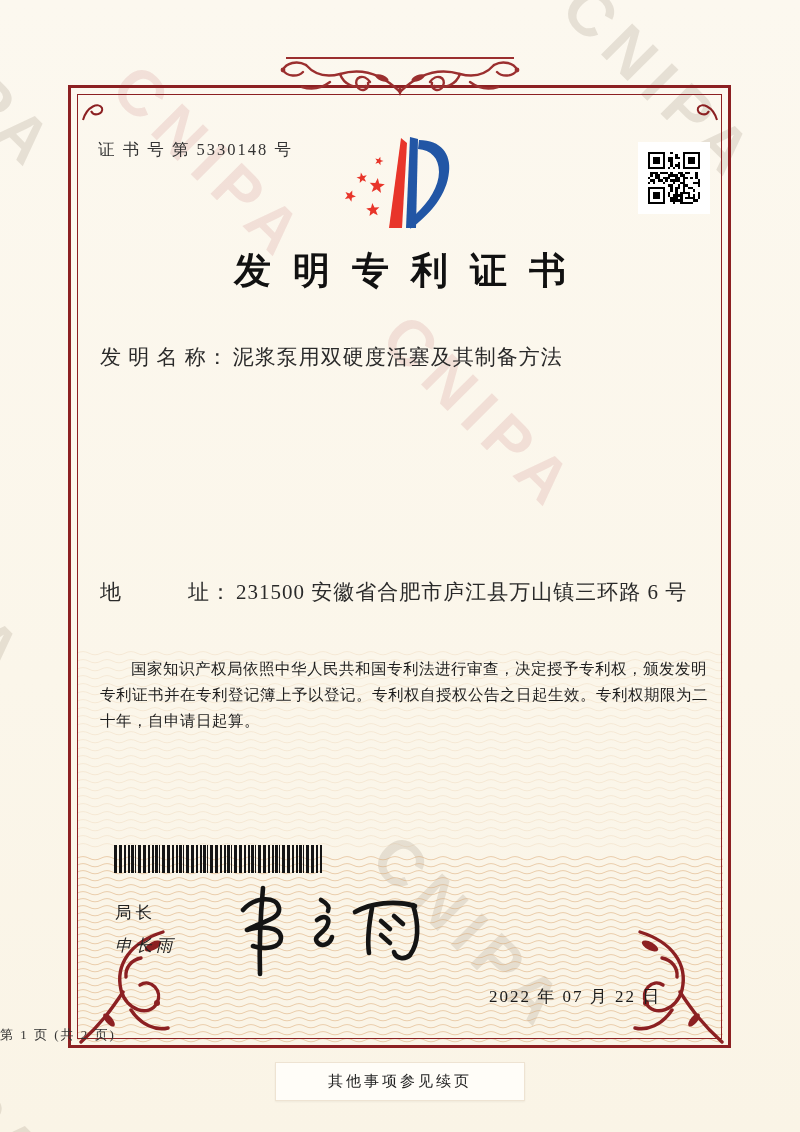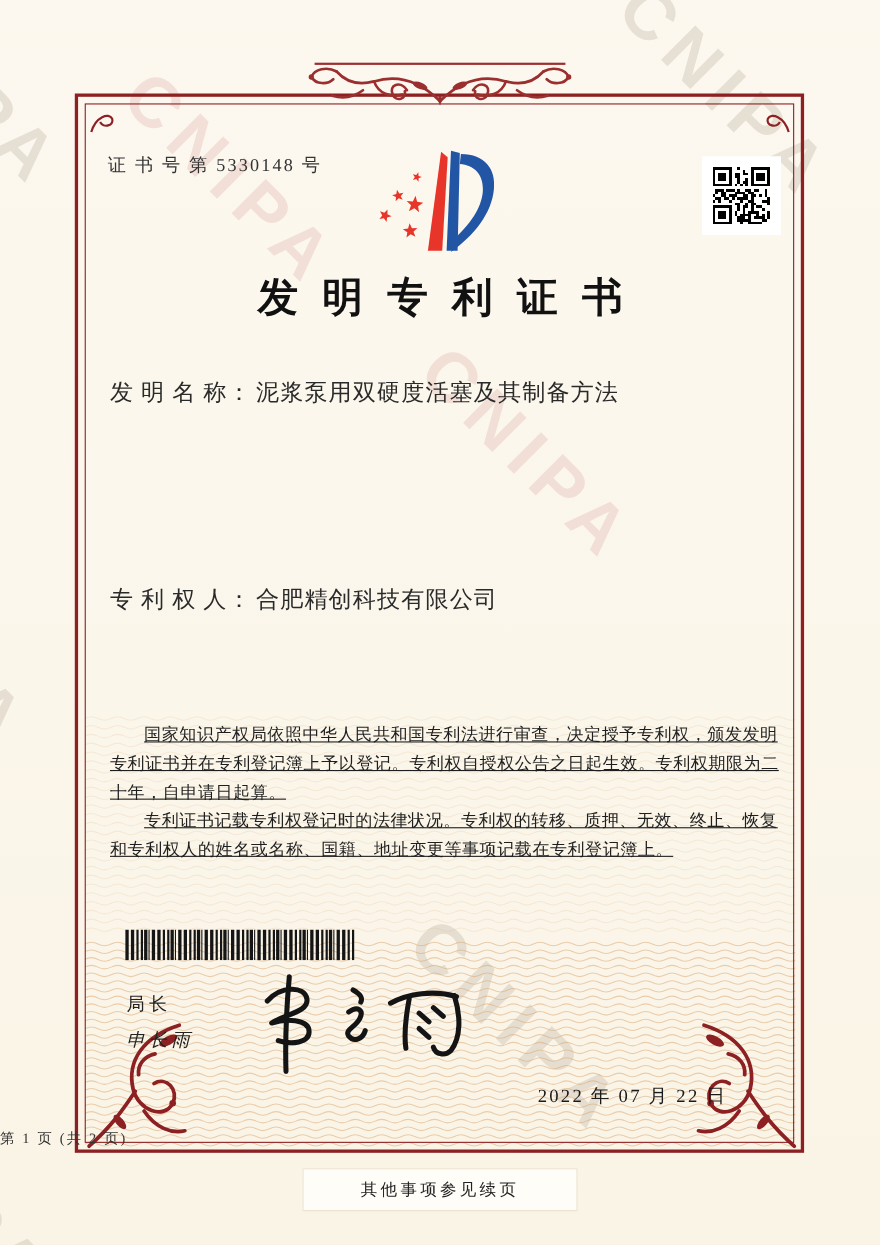--- a/index.html
+++ b/index.html
@@ -44,21 +44,21 @@
   .content{position:absolute;z-index:4;left:0;top:0;width:800px;height:1132px;}
   .abs{position:absolute;}
   .cert-no{left:98px;top:139px;font-size:16.5px;letter-spacing:2px;color:#333;}
   .title{left:0;top:246px;width:800px;text-align:center;font-size:37px;font-weight:bold;
          letter-spacing:22px;text-indent:22px;color:#111;}
   .field-row{left:100px;width:620px;font-size:21px;color:#2a2a2a;}
   .flabel{display:inline-block;min-width:104px;letter-spacing:1px;}
   .fvalue{margin-left:4px;letter-spacing:1px;}
   .pair2{position:absolute;left:315px;top:0;}
   .paras{left:100px;top:656px;width:612px;font-size:15.5px;line-height:26px;color:#1e1e1e;}
-  .paras p{margin:0;text-indent:2em;letter-spacing:.5px;text-decoration:underline;}
+  .paras p{margin:0;text-indent:2em;letter-spacing:.5px;}
   #barcode-wrap{left:112px;top:845px;}
   .director-title{left:115px;top:902px;font-size:16.5px;letter-spacing:4px;color:#222;}
   .director-name{left:115px;top:935px;font-size:16.5px;letter-spacing:4px;color:#222;font-style:italic;}
   #signature{left:225px;top:880px;}
   .issue-date{left:460px;top:985px;width:230px;text-align:center;font-size:17px;letter-spacing:2px;color:#1a1a1a;}
   .page-info{left:0;top:1026px;width:800px;text-align:left;font-size:13px;letter-spacing:2px;color:#333;}
   .footer-note{left:0;top:1062px;width:800px;text-align:center;}
   .footer-note span{display:inline-block;background:#fffdf8;border:1px solid #eee3d2;
       box-shadow:0 1px 2px rgba(0,0,0,0.05);padding:9px 52px;font-size:15px;letter-spacing:3px;color:#222;}
   #qr-wrap{left:638px;top:142px;}
@@ -296,27 +296,26 @@
           <rect x="20" y="24" width="1" height="1"></rect>
           <rect x="21" y="24" width="1" height="1"></rect>
         </g>
     </svg>
 
     <div class="abs title">发明专利证书</div>
 
     <div class="abs field-row" style="top:343px">
       <span class="flabel">发 明 名 称：</span><span class="fvalue">泥浆泵用双硬度活塞及其制备方法</span>
     </div>
-    <div class="abs field-row" style="top:531px">
-      <span class="flabel">专 利 权 人：</span><span class="fvalue">合肥精创科技有限公司</span>
+    <div class="abs field-row" style="top:578px">
+      <span class="flabel">地　　　址：</span><span class="fvalue">231500 安徽省合肥市庐江县万山镇三环路 6 号</span>
     </div>
 
     <div class="abs paras">
       <p>国家知识产权局依照中华人民共和国专利法进行审查，决定授予专利权，颁发发明专利证书并在专利登记簿上予以登记。专利权自授权公告之日起生效。专利权期限为二十年，自申请日起算。</p>
-      <p>专利证书记载专利权登记时的法律状况。专利权的转移、质押、无效、终止、恢复和专利权人的姓名或名称、国籍、地址变更等事项记载在专利登记簿上。</p>
     </div>
 
     <svg id="barcode-wrap" class="abs" width="216" height="28" viewBox="0 0 216 28">
       <g id="barcode-bars" fill="#151515">
           <rect x="2" y="0" width="3" height="28"></rect>
           <rect x="7" y="0" width="3" height="28"></rect>
           <rect x="12" y="0" width="2" height="28"></rect>
           <rect x="16" y="0" width="2" height="28"></rect>
           <rect x="19" y="0" width="3" height="28"></rect>
           <rect x="23" y="0" width="1" height="28"></rect>

